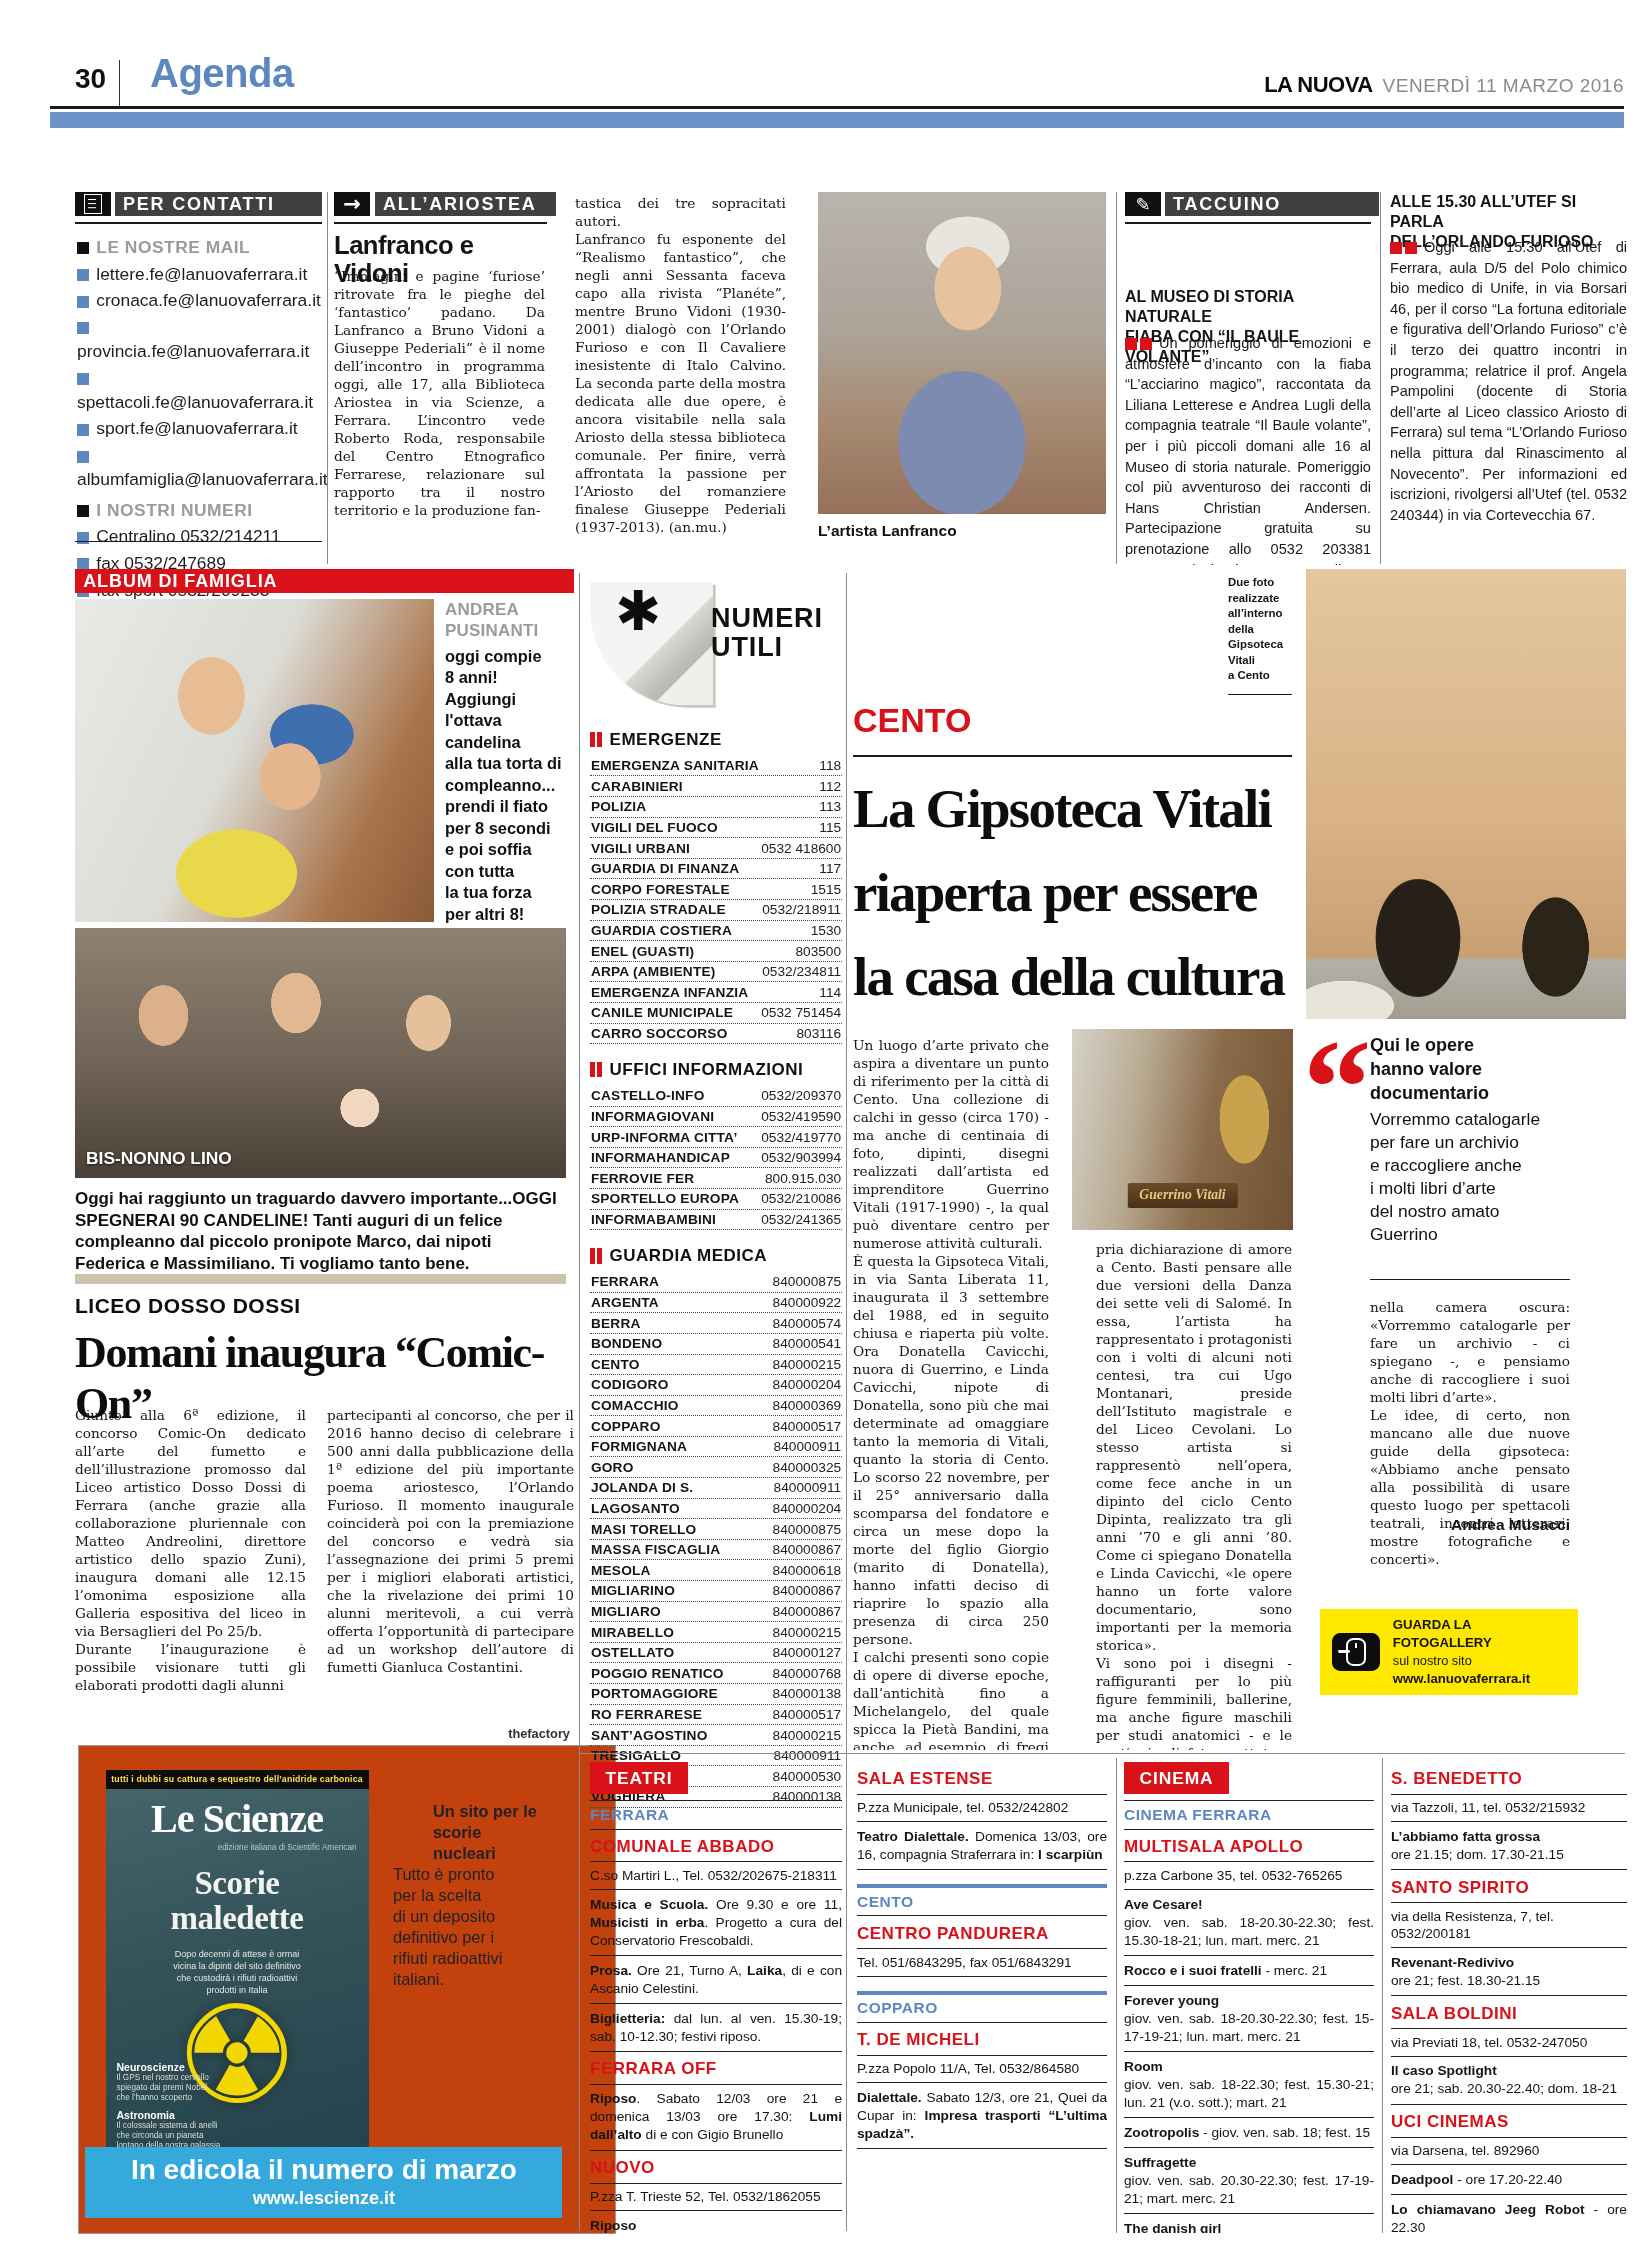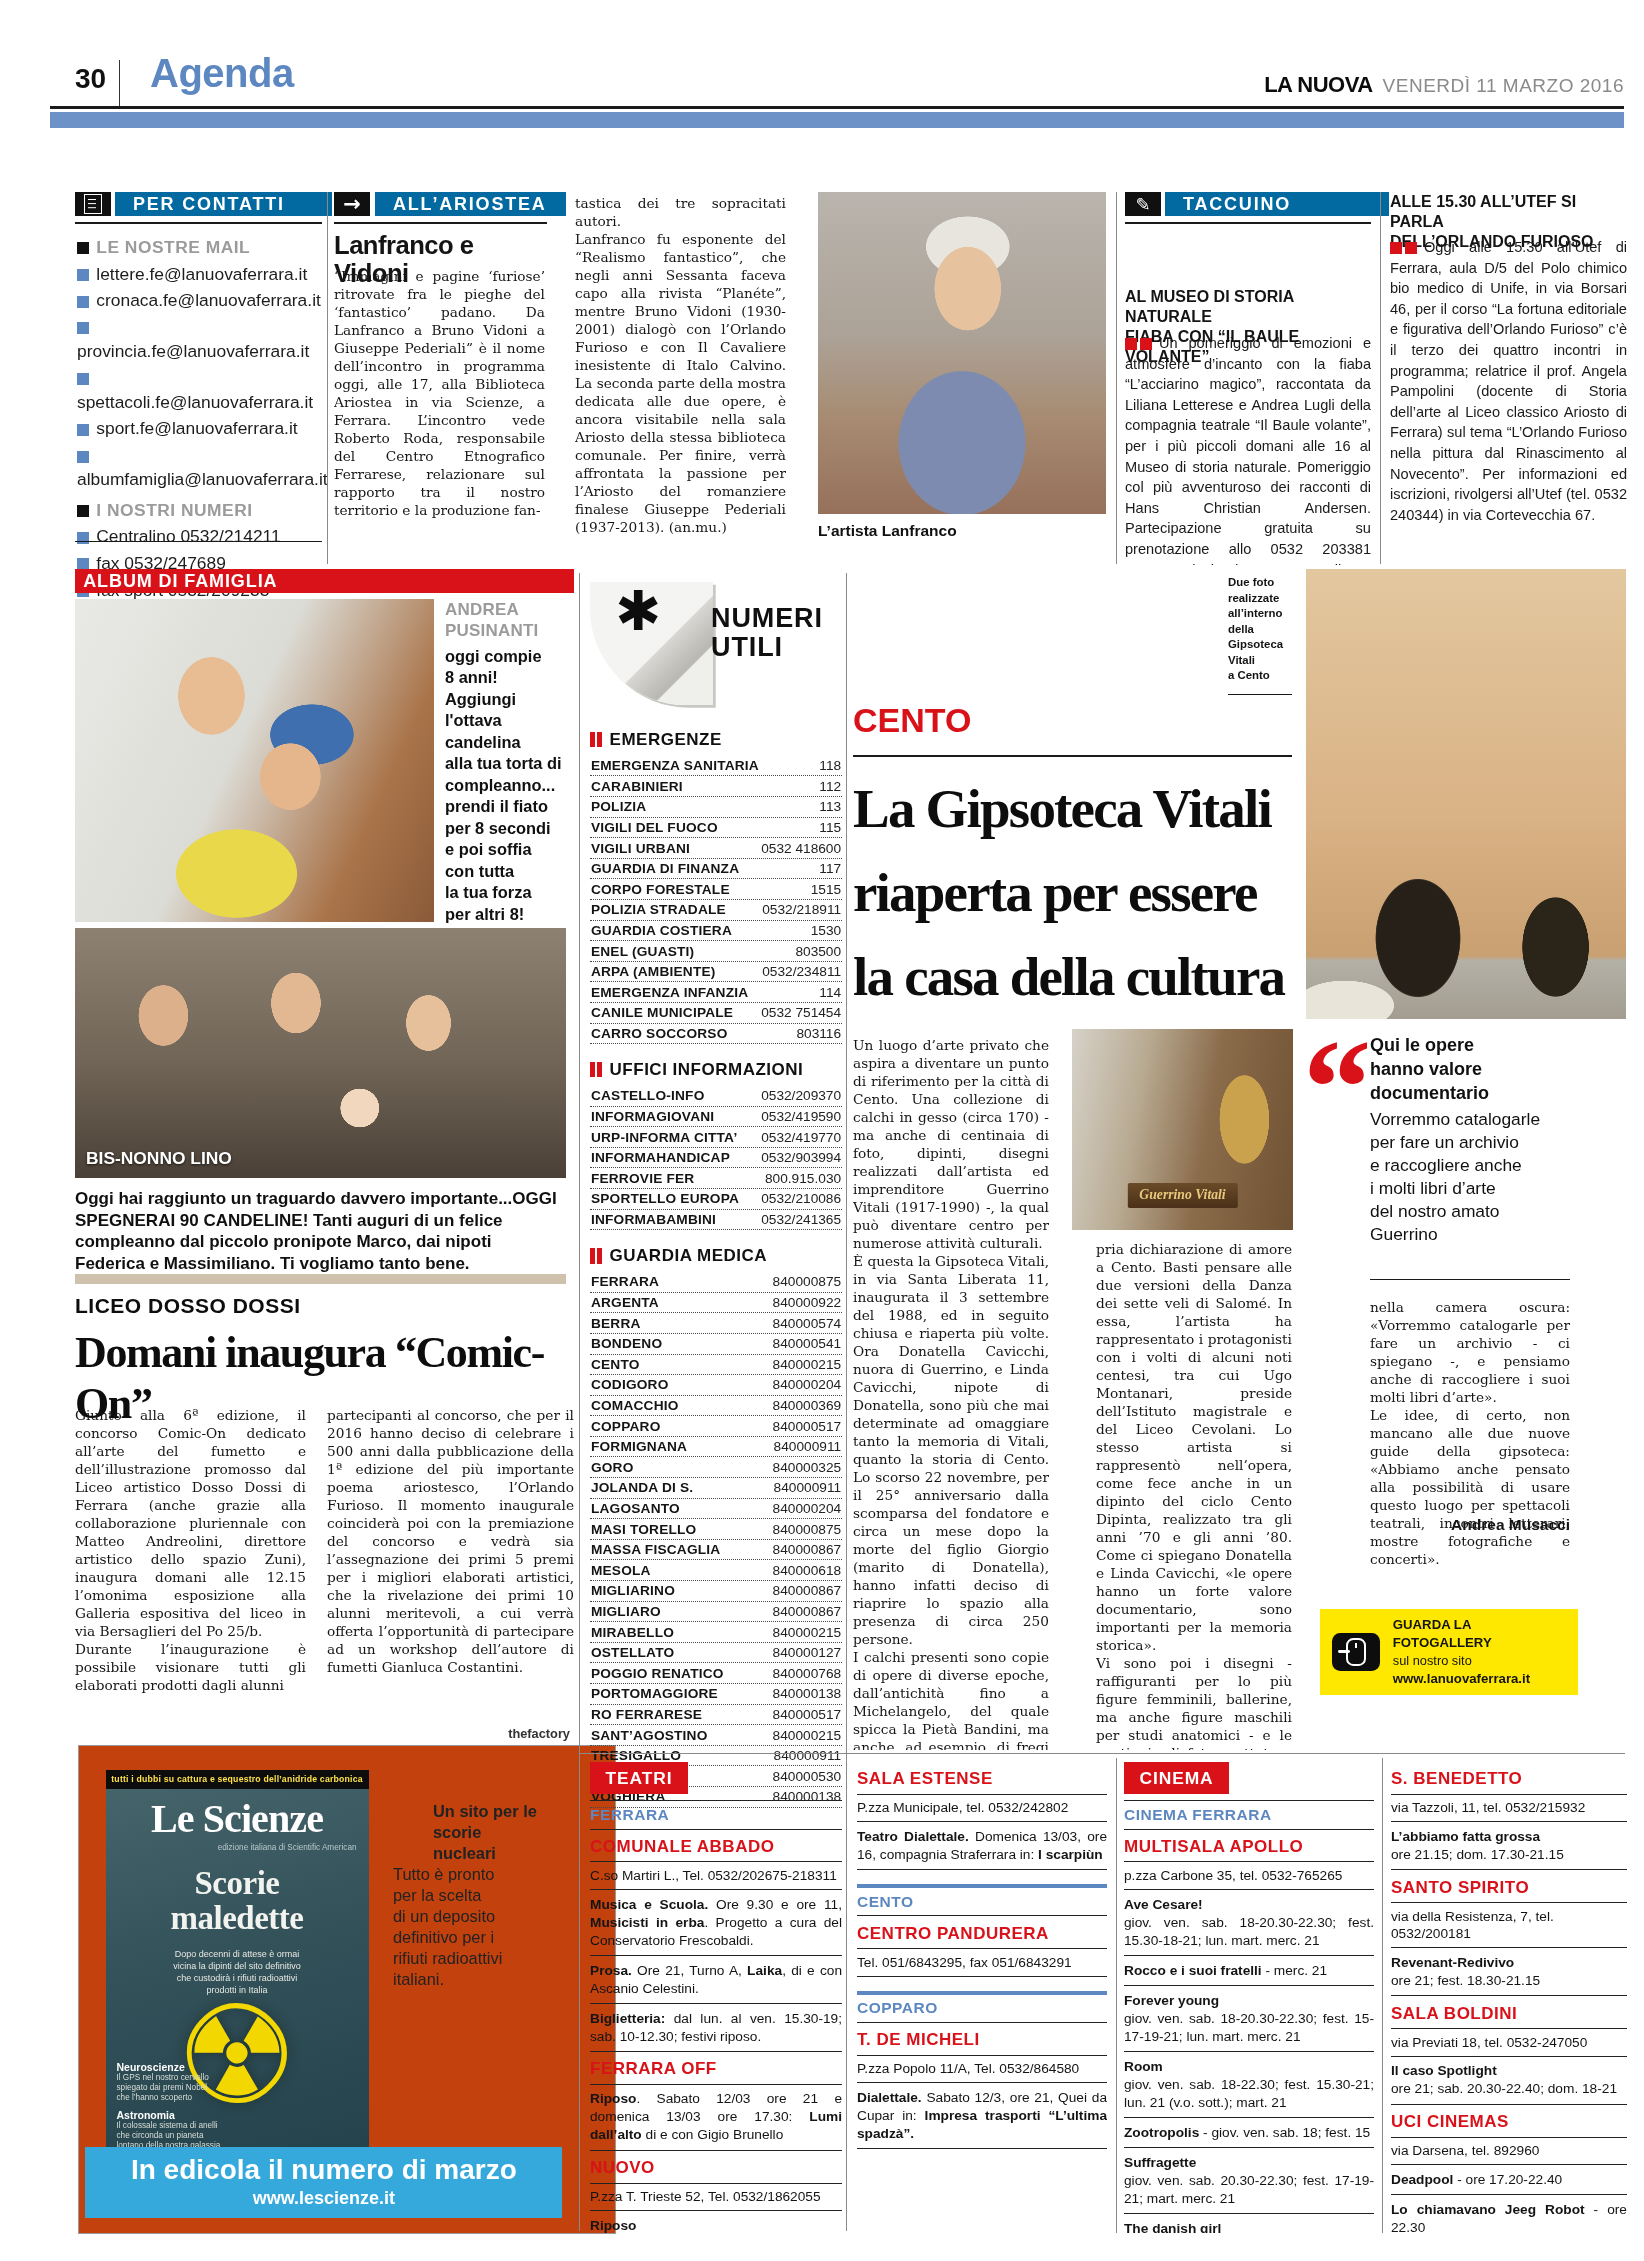--- a/index.html
+++ b/index.html
@@ -11,21 +11,21 @@
   .sansbody{font:14.6px/20.6px "Liberation Sans",sans-serif;text-align:justify;color:#1a1a1a;}
   .serifhead{font-family:"Liberation Serif",serif;font-weight:700;color:#0d0d0d;}
   .kicker{font-weight:800;letter-spacing:0.5px;}
   
   .pagenum{font:800 28px "Liberation Sans",sans-serif;color:#111;}
   .agenda{font:800 40px "Liberation Sans",sans-serif;color:#5d87c0;letter-spacing:-0.5px;}
   .brand{font:900 22px "Liberation Sans",sans-serif;color:#0c0c0c;letter-spacing:-0.5px;}
   .hdate{font:19px "Liberation Sans",sans-serif;color:#8a8a8a;letter-spacing:0.5px;}
   
   .iconbox{background:#101010;color:#fff;display:flex;align-items:center;justify-content:center;}
-  .tanband{background:#0369a1;color:#fff;font:800 18px/24px "Liberation Sans",sans-serif;letter-spacing:1.8px;padding-left:18px;}
+  .tanband{background:#404040;color:#fff;font:800 18px/24px "Liberation Sans",sans-serif;letter-spacing:1.8px;padding-left:8px;}
   .rule{background:#1a1a1a;}
   .grule{background:#8a8a8a;}
   
   .brow{font:17.4px/24px "Liberation Sans",sans-serif;color:#1d1d1d;margin-bottom:2.7px;}
   .sq{display:inline-block;width:12px;height:12px;margin-right:7.3px;vertical-align:middle;}
   .sq.blue{background:#5d87c0;} .sq.black{background:#111;} .sq.red{background:#d9121a;}
   .grayhdr{font:800 17.4px "Liberation Sans",sans-serif;color:#9b9b9b;letter-spacing:0.5px;}
   
   .ph-head{display:flex;align-items:center;gap:7.3px;font:800 17px "Liberation Sans",sans-serif;color:#111;margin:15.5px 0 6.4px 0;letter-spacing:0.5px;}
   .bars{display:inline-flex;gap:2.3px;}

